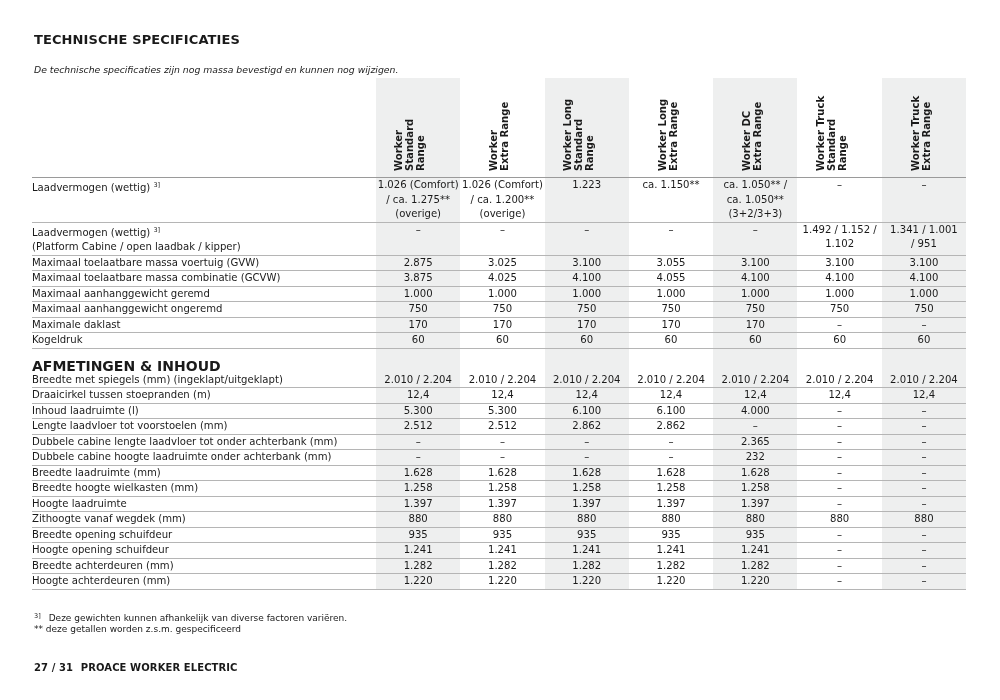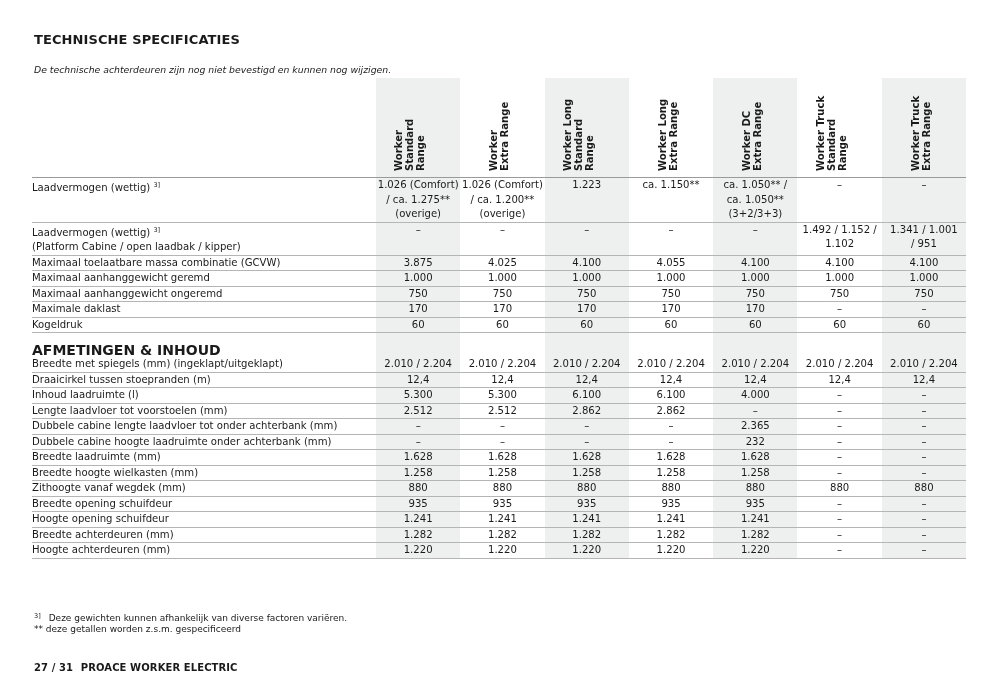--- a/index.html
+++ b/index.html
@@ -55,21 +55,21 @@
   .footer {
     position: absolute; left: 34px; top: 662px;
     font-size: 10px; font-weight: bold; letter-spacing: 0.1px;
   }
   .footer .pg { font-weight: bold; margin-right: 4px; }
 </style>
 </head>
 <body>
 
 <div class="title">TECHNISCHE SPECIFICATIES</div>
-<div class="subtitle">De technische achterdeuren zijn nog niet bevestigd en kunnen nog wijzigen.</div>
+<div class="subtitle">De technische specificaties zijn nog massa bevestigd en kunnen nog wijzigen.</div>
 
 <table class="spec">
   <colgroup>
     <col class="label-col">
     <col class="val-col">
       <col class="val-col">
       <col class="val-col">
       <col class="val-col">
     <col class="val-col">
       <col class="val-col">
@@ -132,20 +132,30 @@
         <td class="lbl"><span>Laadvermogen (wettig)</span> <sup class="fn">3]</sup><br><span>(Platform Cabine / open laadbak / kipper)</span></td>
         <td class="val shade">–</td>
         <td class="val">–</td>
         <td class="val shade">–</td>
         <td class="val">–</td>
         <td class="val shade">–</td>
         <td class="val">1.492 / 1.152 /
 1.102</td>
         <td class="val shade">1.341 / 1.001
 / 951</td>
+      </tr>
+      <tr class="r">
+        <td class="lbl"><span>Maximaal toelaatbare massa voertuig (GVW)</span></td>
+        <td class="val shade">2.875</td>
+        <td class="val">3.025</td>
+        <td class="val shade">3.100</td>
+        <td class="val">3.055</td>
+        <td class="val shade">3.100</td>
+        <td class="val">3.100</td>
+        <td class="val shade">3.100</td>
       </tr>
       <tr class="r">
         <td class="lbl"><span>Maximaal toelaatbare massa combinatie (GCVW)</span></td>
         <td class="val shade">3.875</td>
         <td class="val">4.025</td>
         <td class="val shade">4.100</td>
         <td class="val">4.055</td>
         <td class="val shade">4.100</td>
         <td class="val">4.100</td>
         <td class="val shade">4.100</td>
@@ -278,20 +288,30 @@
         <td class="lbl"><span>Breedte hoogte wielkasten (mm)</span></td>
         <td class="val shade">1.258</td>
         <td class="val">1.258</td>
         <td class="val shade">1.258</td>
         <td class="val">1.258</td>
         <td class="val shade">1.258</td>
         <td class="val">–</td>
         <td class="val shade">–</td>
       </tr>
       <tr class="r">
+        <td class="lbl"><span>Hoogte laadruimte</span></td>
+        <td class="val shade">1.397</td>
+        <td class="val">1.397</td>
+        <td class="val shade">1.397</td>
+        <td class="val">1.397</td>
+        <td class="val shade">1.397</td>
+        <td class="val">–</td>
+        <td class="val shade">–</td>
+      </tr>
+      <tr class="r">
         <td class="lbl"><span>Zithoogte vanaf wegdek (mm)</span></td>
         <td class="val shade">880</td>
         <td class="val">880</td>
         <td class="val shade">880</td>
         <td class="val">880</td>
         <td class="val shade">880</td>
         <td class="val">880</td>
         <td class="val shade">880</td>
       </tr>
       <tr class="r">

